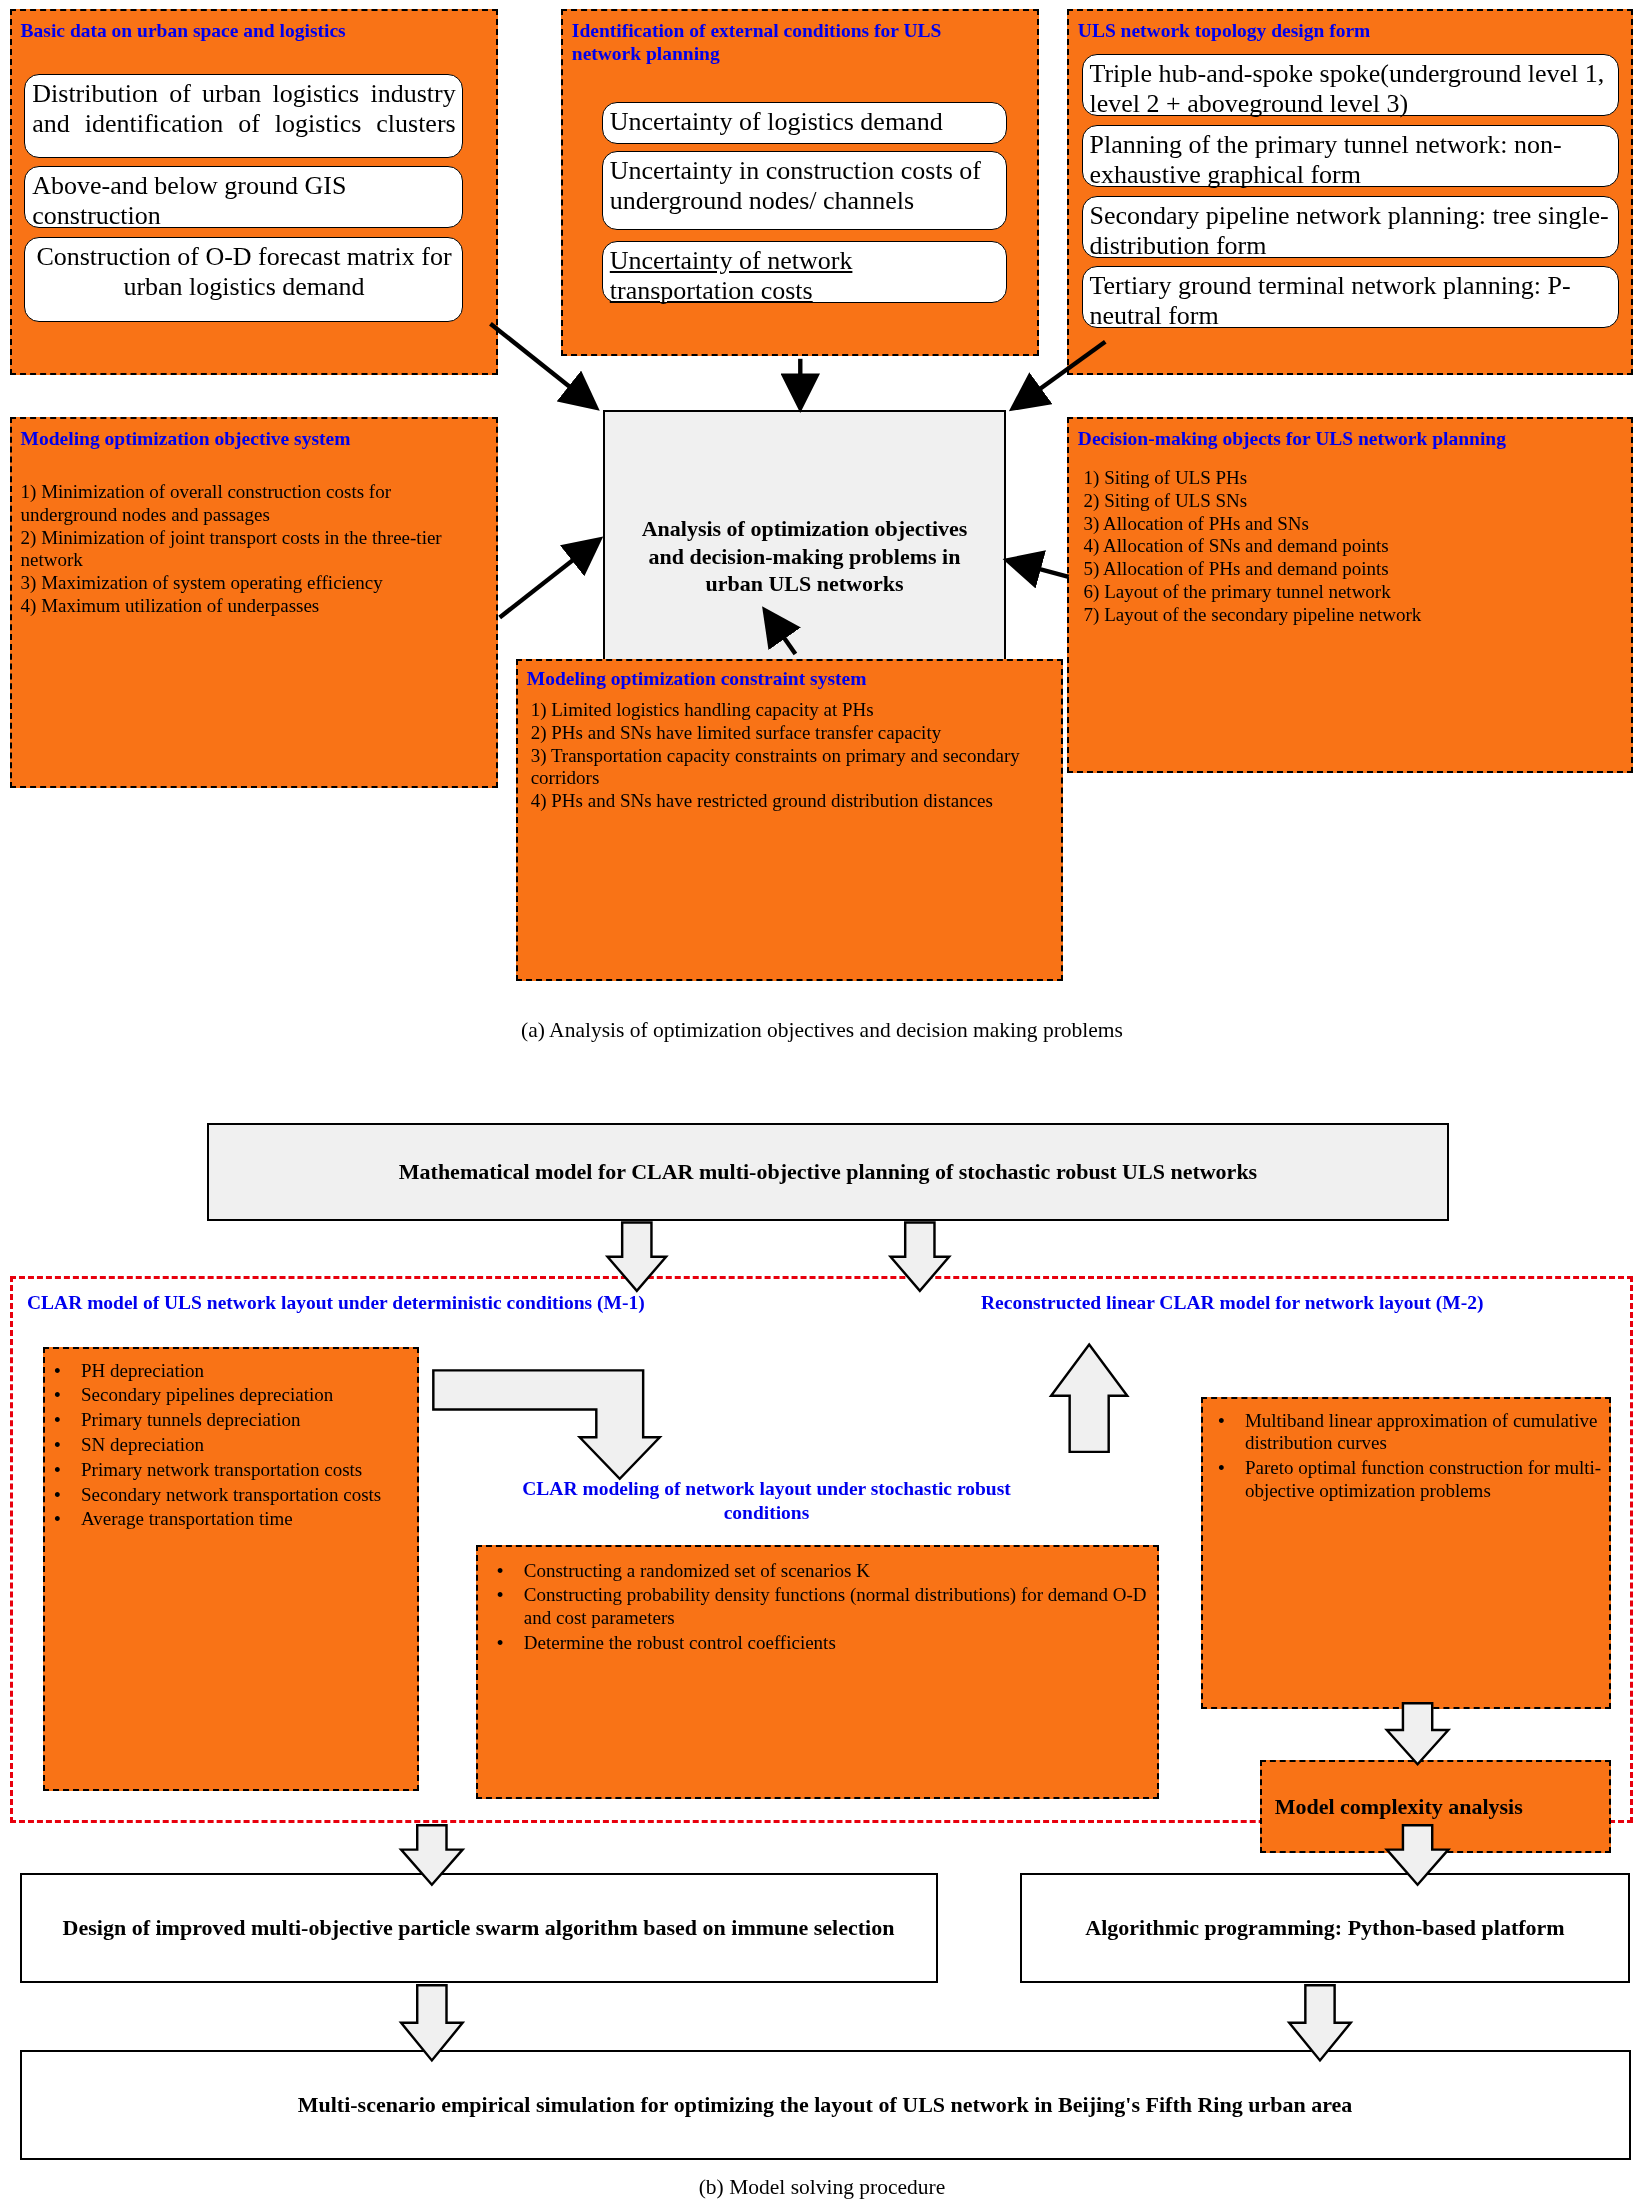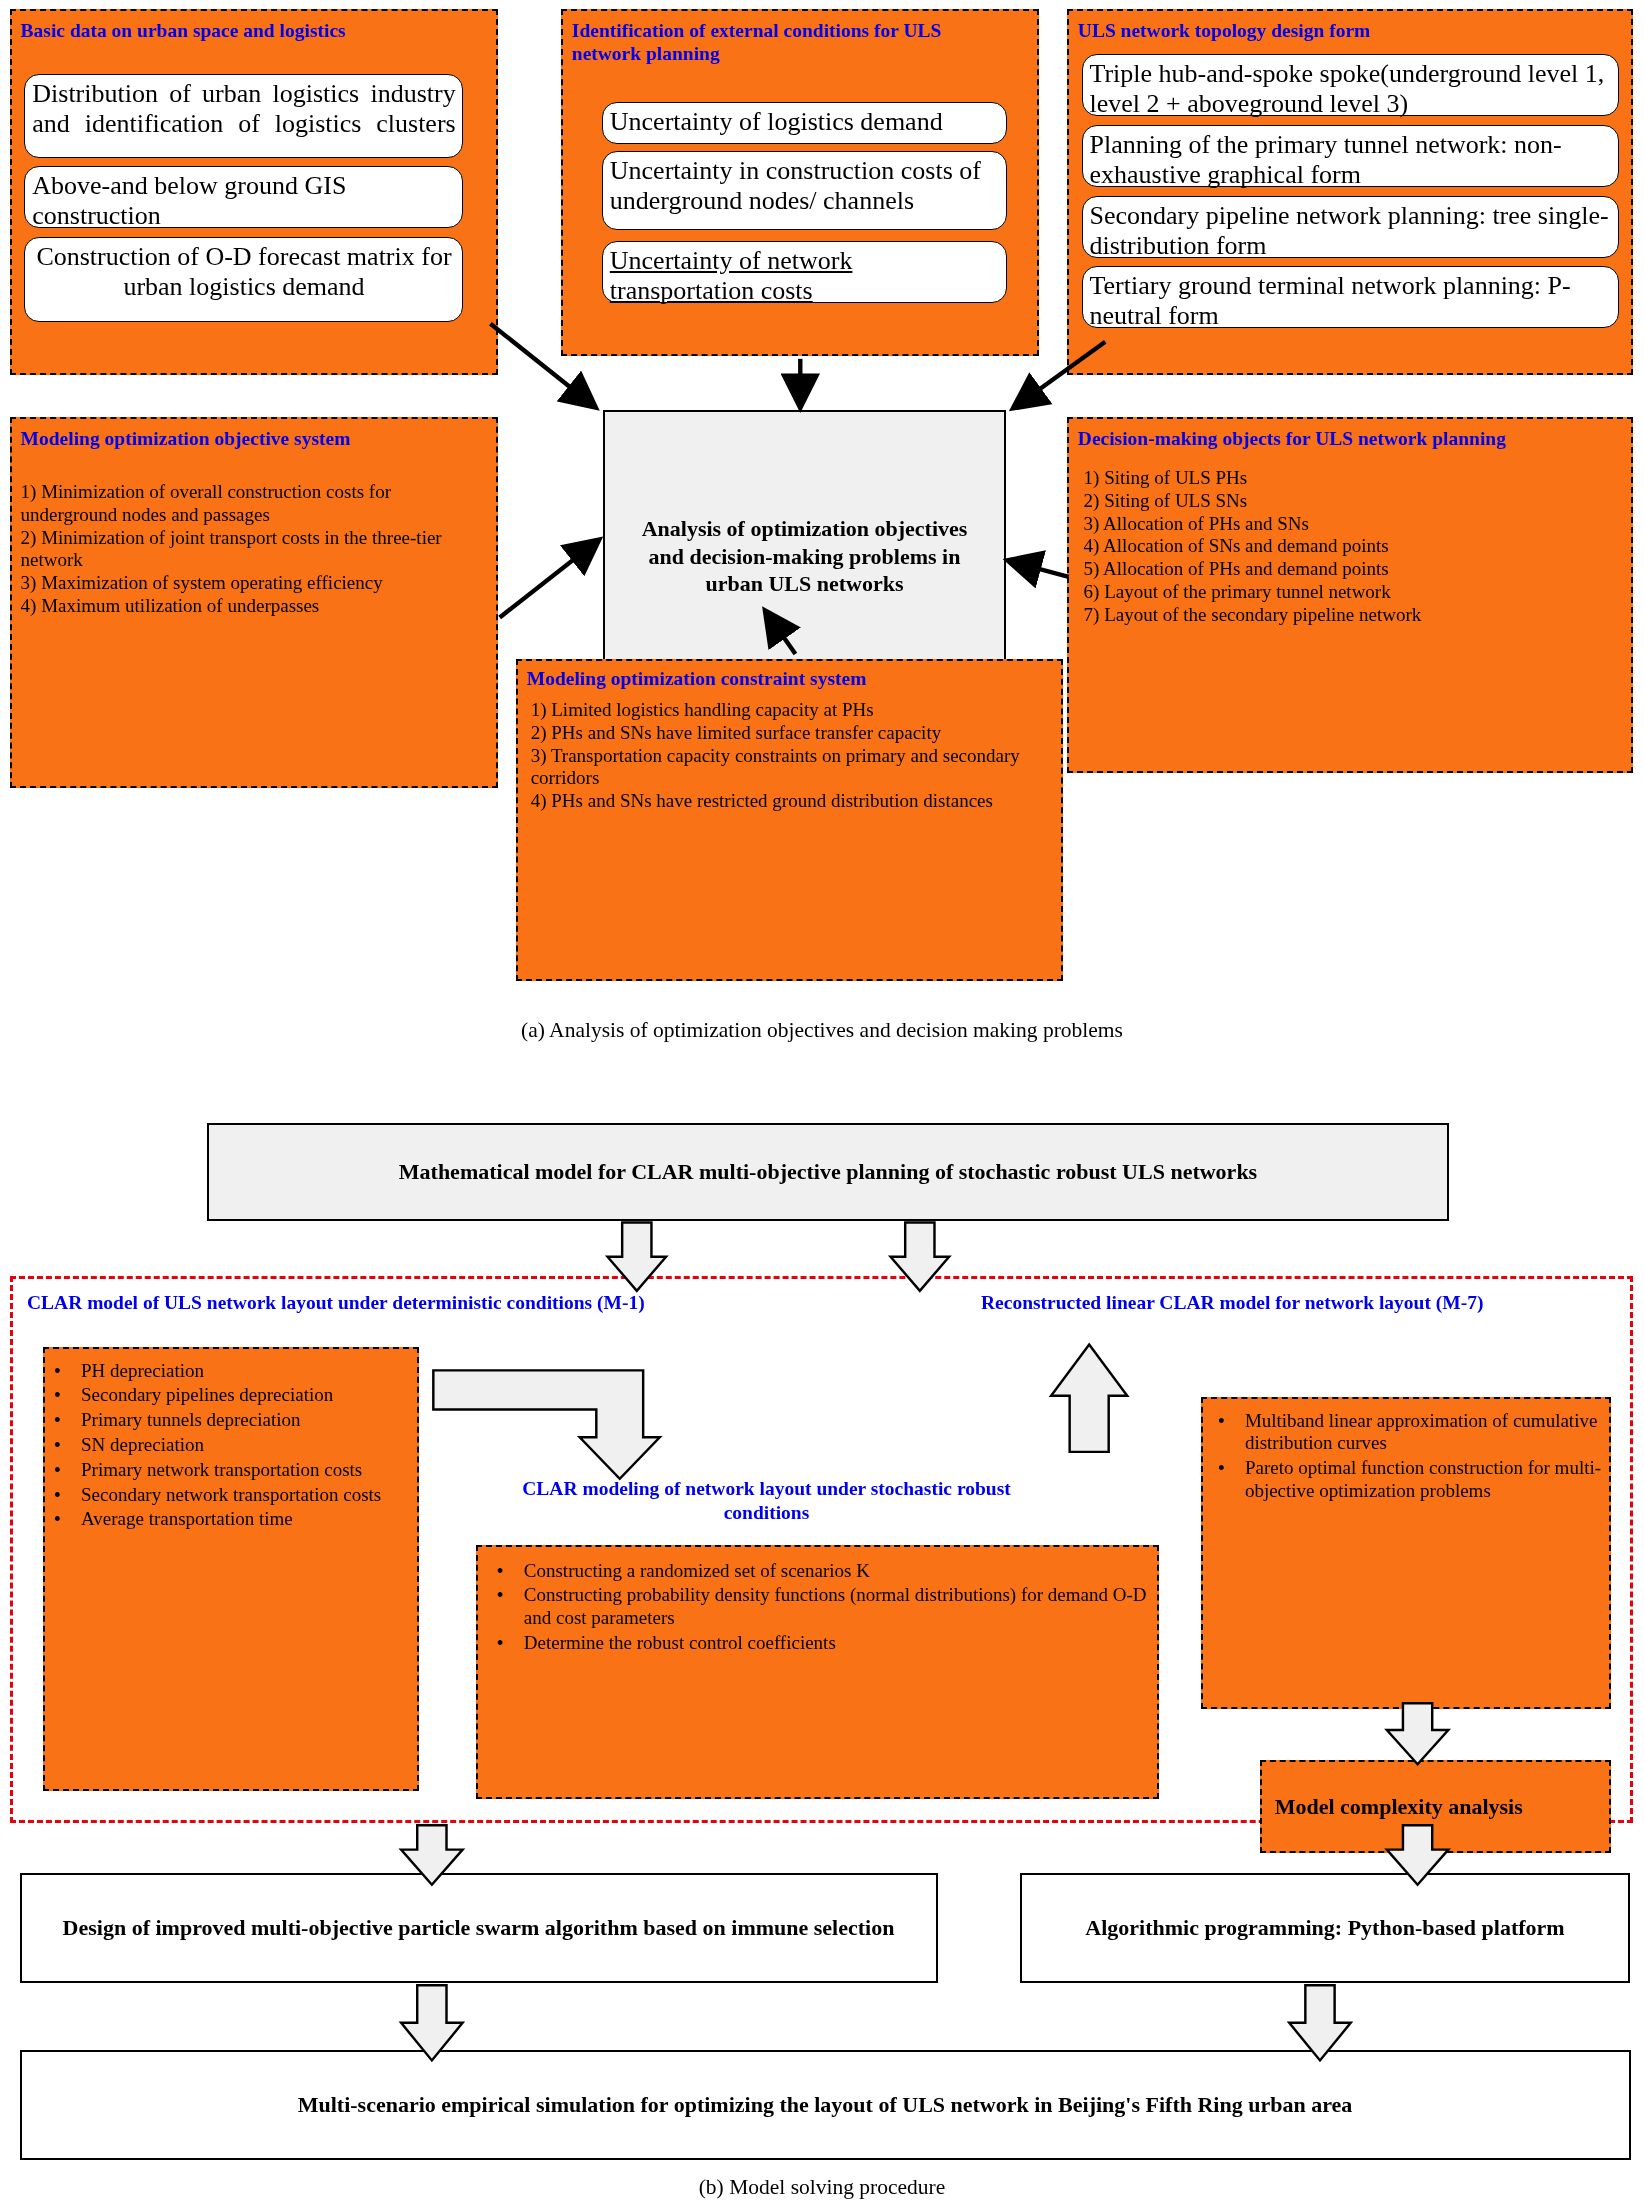--- a/index.html
+++ b/index.html
@@ -118,21 +118,21 @@
 <div class="abs grouptitle" style="left:493px;top:1477px;width:547px;text-align:center;">CLAR modeling of network layout under stochastic robust conditions</div>
 
 <div class="abs dashgroup" style="left:476px;top:1545px;width:683px;height:254px;">
   <ul class="bul abs" style="left:9.8px;top:12.7px;width:659px;">
     <li>Constructing a randomized set of scenarios K</li>
     <li>Constructing probability density functions (normal distributions) for demand O-D and cost parameters</li>
     <li>Determine the robust control coefficients</li>
   </ul>
 </div>
 
-<div class="abs grouptitle" style="left:981px;top:1291px;width:586px;">Reconstructed linear CLAR model for network layout (M-7)</div>
+<div class="abs grouptitle" style="left:981px;top:1291px;width:586px;">Reconstructed linear CLAR model for network layout (M-2)</div>
 
 <div class="abs dashgroup" style="left:1201px;top:1397px;width:410px;height:312px;">
   <ul class="bul abs" style="left:5.9px;top:10.7px;width:400px;">
     <li>Multiband linear approximation of cumulative distribution curves</li>
     <li>Pareto optimal function construction for multi-objective optimization problems</li>
   </ul>
 </div>
 
 <div class="abs dashgroup" style="left:1260px;top:1760px;width:351px;height:93px;display:flex;align-items:center;padding-left:12.7px;">
   <div class="centerheavy" style="text-align:left;">Model complexity analysis</div>

